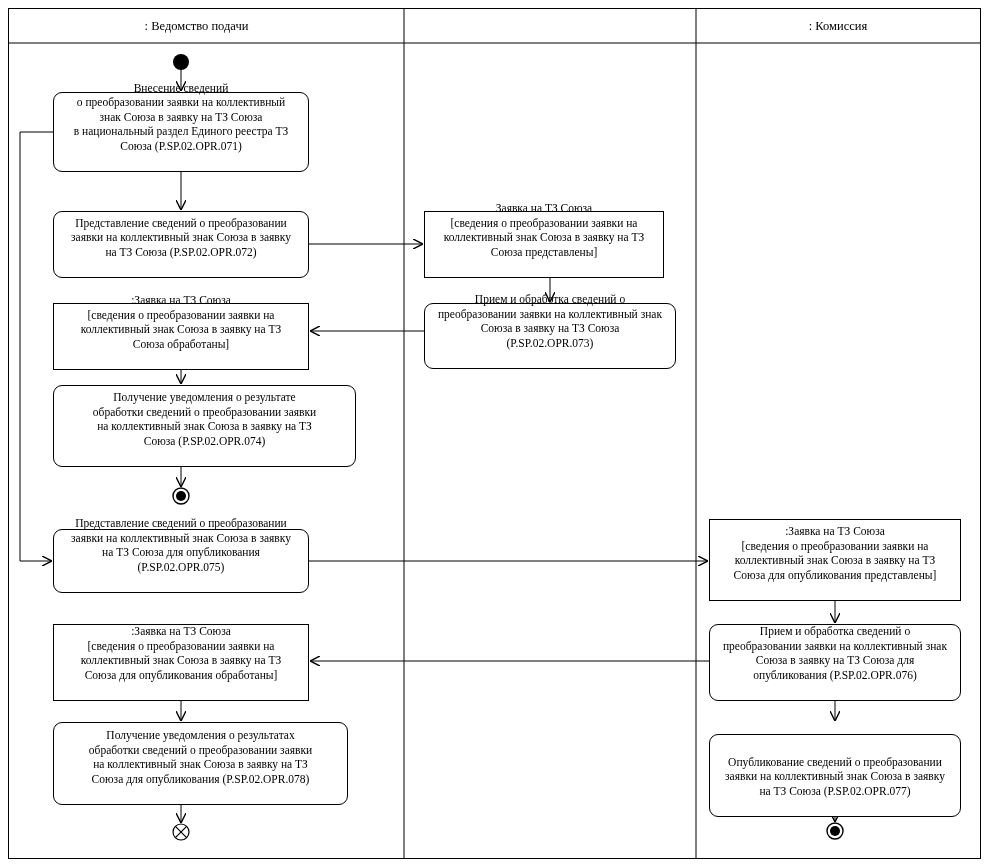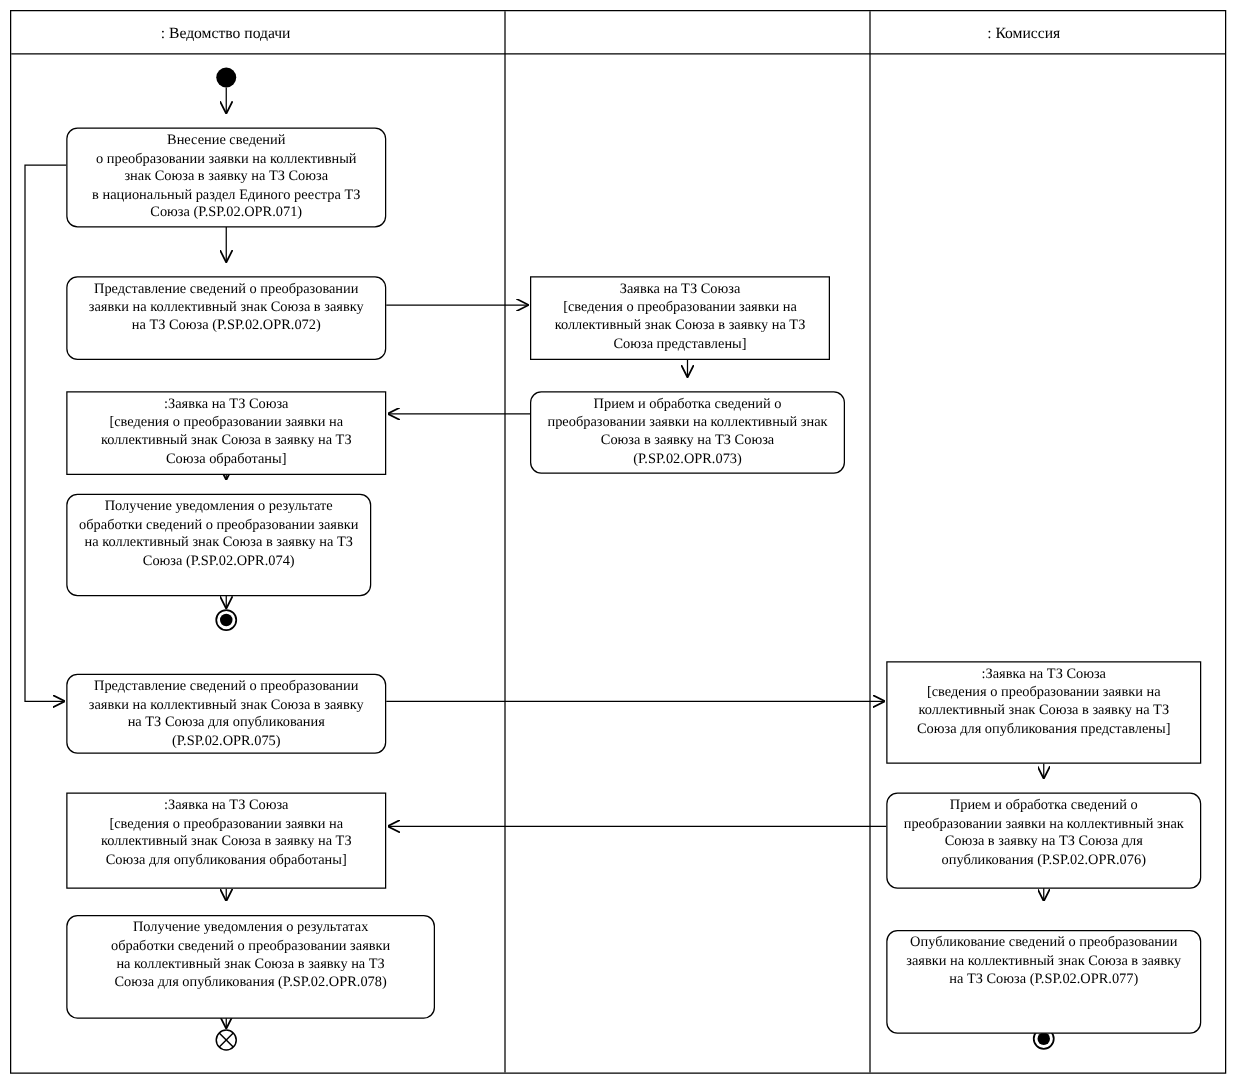--- a/index.html
+++ b/index.html
@@ -30,28 +30,27 @@
     font-size: 12.5px;
     color: #000;
     white-space: nowrap;
   }
   .node {
     position: absolute;
     box-sizing: border-box;
     border: 1px solid #000;
     background: #ffffff;
     display: flex;
-    align-items: flex-start;
+    align-items: flex-end;
     justify-content: center;
     text-align: center;
     font-size: 11.5px;
     line-height: 14.5px;
     color: #000;
-    padding: 2px 4px;
-    margin-top: 10px;
+    padding: 18px 4px;
   }
   .node.rounded {
     border-radius: 9px;
   }
   .node .txt {
     width: 100%;
     white-space: pre-line;
   }
 </style>
 </head>
@@ -111,22 +110,22 @@
     <line x1="175.4" y1="826.4" x2="186.6" y2="837.6" stroke="#000" stroke-width="1.2"></line>
     <line x1="186.6" y1="826.4" x2="175.4" y2="837.6" stroke="#000" stroke-width="1.2"></line>
 
     <line x1="835" y1="701" x2="835" y2="720" stroke="#000" stroke-width="1" marker-end="url(#arrowopen)"></line>
 
     <line x1="835" y1="805" x2="835" y2="821" stroke="#000" stroke-width="1" marker-end="url(#arrowopen)"></line>
     <circle cx="835" cy="831" r="8" fill="none" stroke="#000" stroke-width="1.4"></circle>
     <circle cx="835" cy="831" r="5" fill="#000"></circle>
   </svg>
 
-  <div class="lane-title" style="left:8px; top:19px; width:345px;">: Ведомство подачи</div>
-  <div class="lane-title" style="left:696px; top:19px; width:246px;">: Комиссия</div>
+  <div class="lane-title" style="left:8px; top:19px; width:345px;padding-left:16px;">: Ведомство подачи</div>
+  <div class="lane-title" style="left:696px; top:19px; width:246px;padding-left:19px;">: Комиссия</div>
 
   <div class="node rounded" style="left:53px; top:92px; width:256px; height:80px;">
     <span class="txt">Внесение сведений
 о преобразовании заявки на коллективный
 знак Союза в заявку на ТЗ Союза
 в национальный раздел Единого реестра ТЗ
 Союза (P.SP.02.OPR.071)</span>
   </div>
 
   <div class="node rounded" style="left:53px; top:211px; width:256px; height:67px;">
@@ -149,21 +148,21 @@
 (P.SP.02.OPR.073)</span>
   </div>
 
   <div class="node" style="left:53px; top:303px; width:256px; height:67px;">
     <span class="txt">:Заявка на ТЗ Союза
 [сведения о преобразовании заявки на
 коллективный знак Союза в заявку на ТЗ
 Союза обработаны]</span>
   </div>
 
-  <div class="node rounded" style="left:53px; top:385px; width:244px; height:82px;">
+  <div class="node rounded" style="left:53px; top:385px; width:303px; height:82px;">
     <span class="txt">Получение уведомления о результате
 обработки сведений о преобразовании заявки
 на коллективный знак Союза в заявку на ТЗ
 Союза (P.SP.02.OPR.074)</span>
   </div>
 
   <div class="node rounded" style="left:53px; top:529px; width:256px; height:64px;">
     <span class="txt">Представление сведений о преобразовании
 заявки на коллективный знак Союза в заявку
 на ТЗ Союза для опубликования

